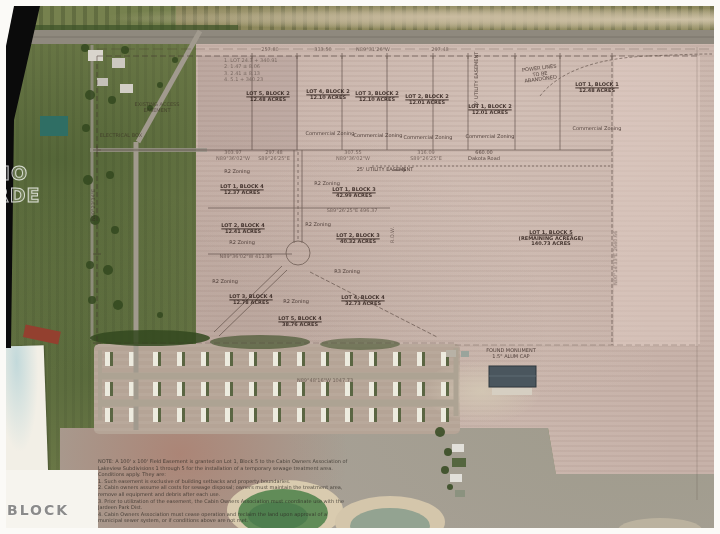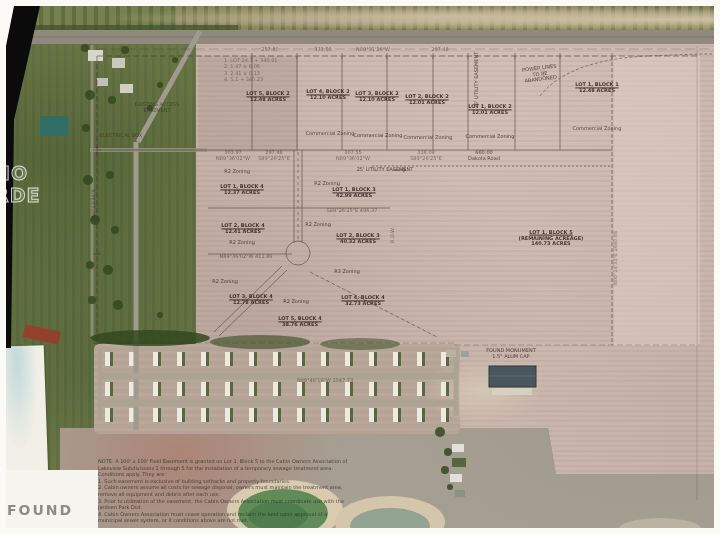--- a/index.html
+++ b/index.html
@@ -350,17 +350,17 @@
      <div>    municipal sewer system, or if conditions above are not met.</div>
    </div>
 
    <div class="layer topo"></div>
    <div class="layer white-corner-bl"></div>
    <div class="layer black-wedge"></div>
    <div class="layer white-sliver"></div>
 
    <span class="wm" style="top:162px">NO</span>
    <span class="wm" style="top:184px">RDE</span>
-   <span class="mls">FOUND</span>
+   <span class="mls">BLOCK</span>
 
   </div>
  </div>
 </div>
 
 </body></html>

